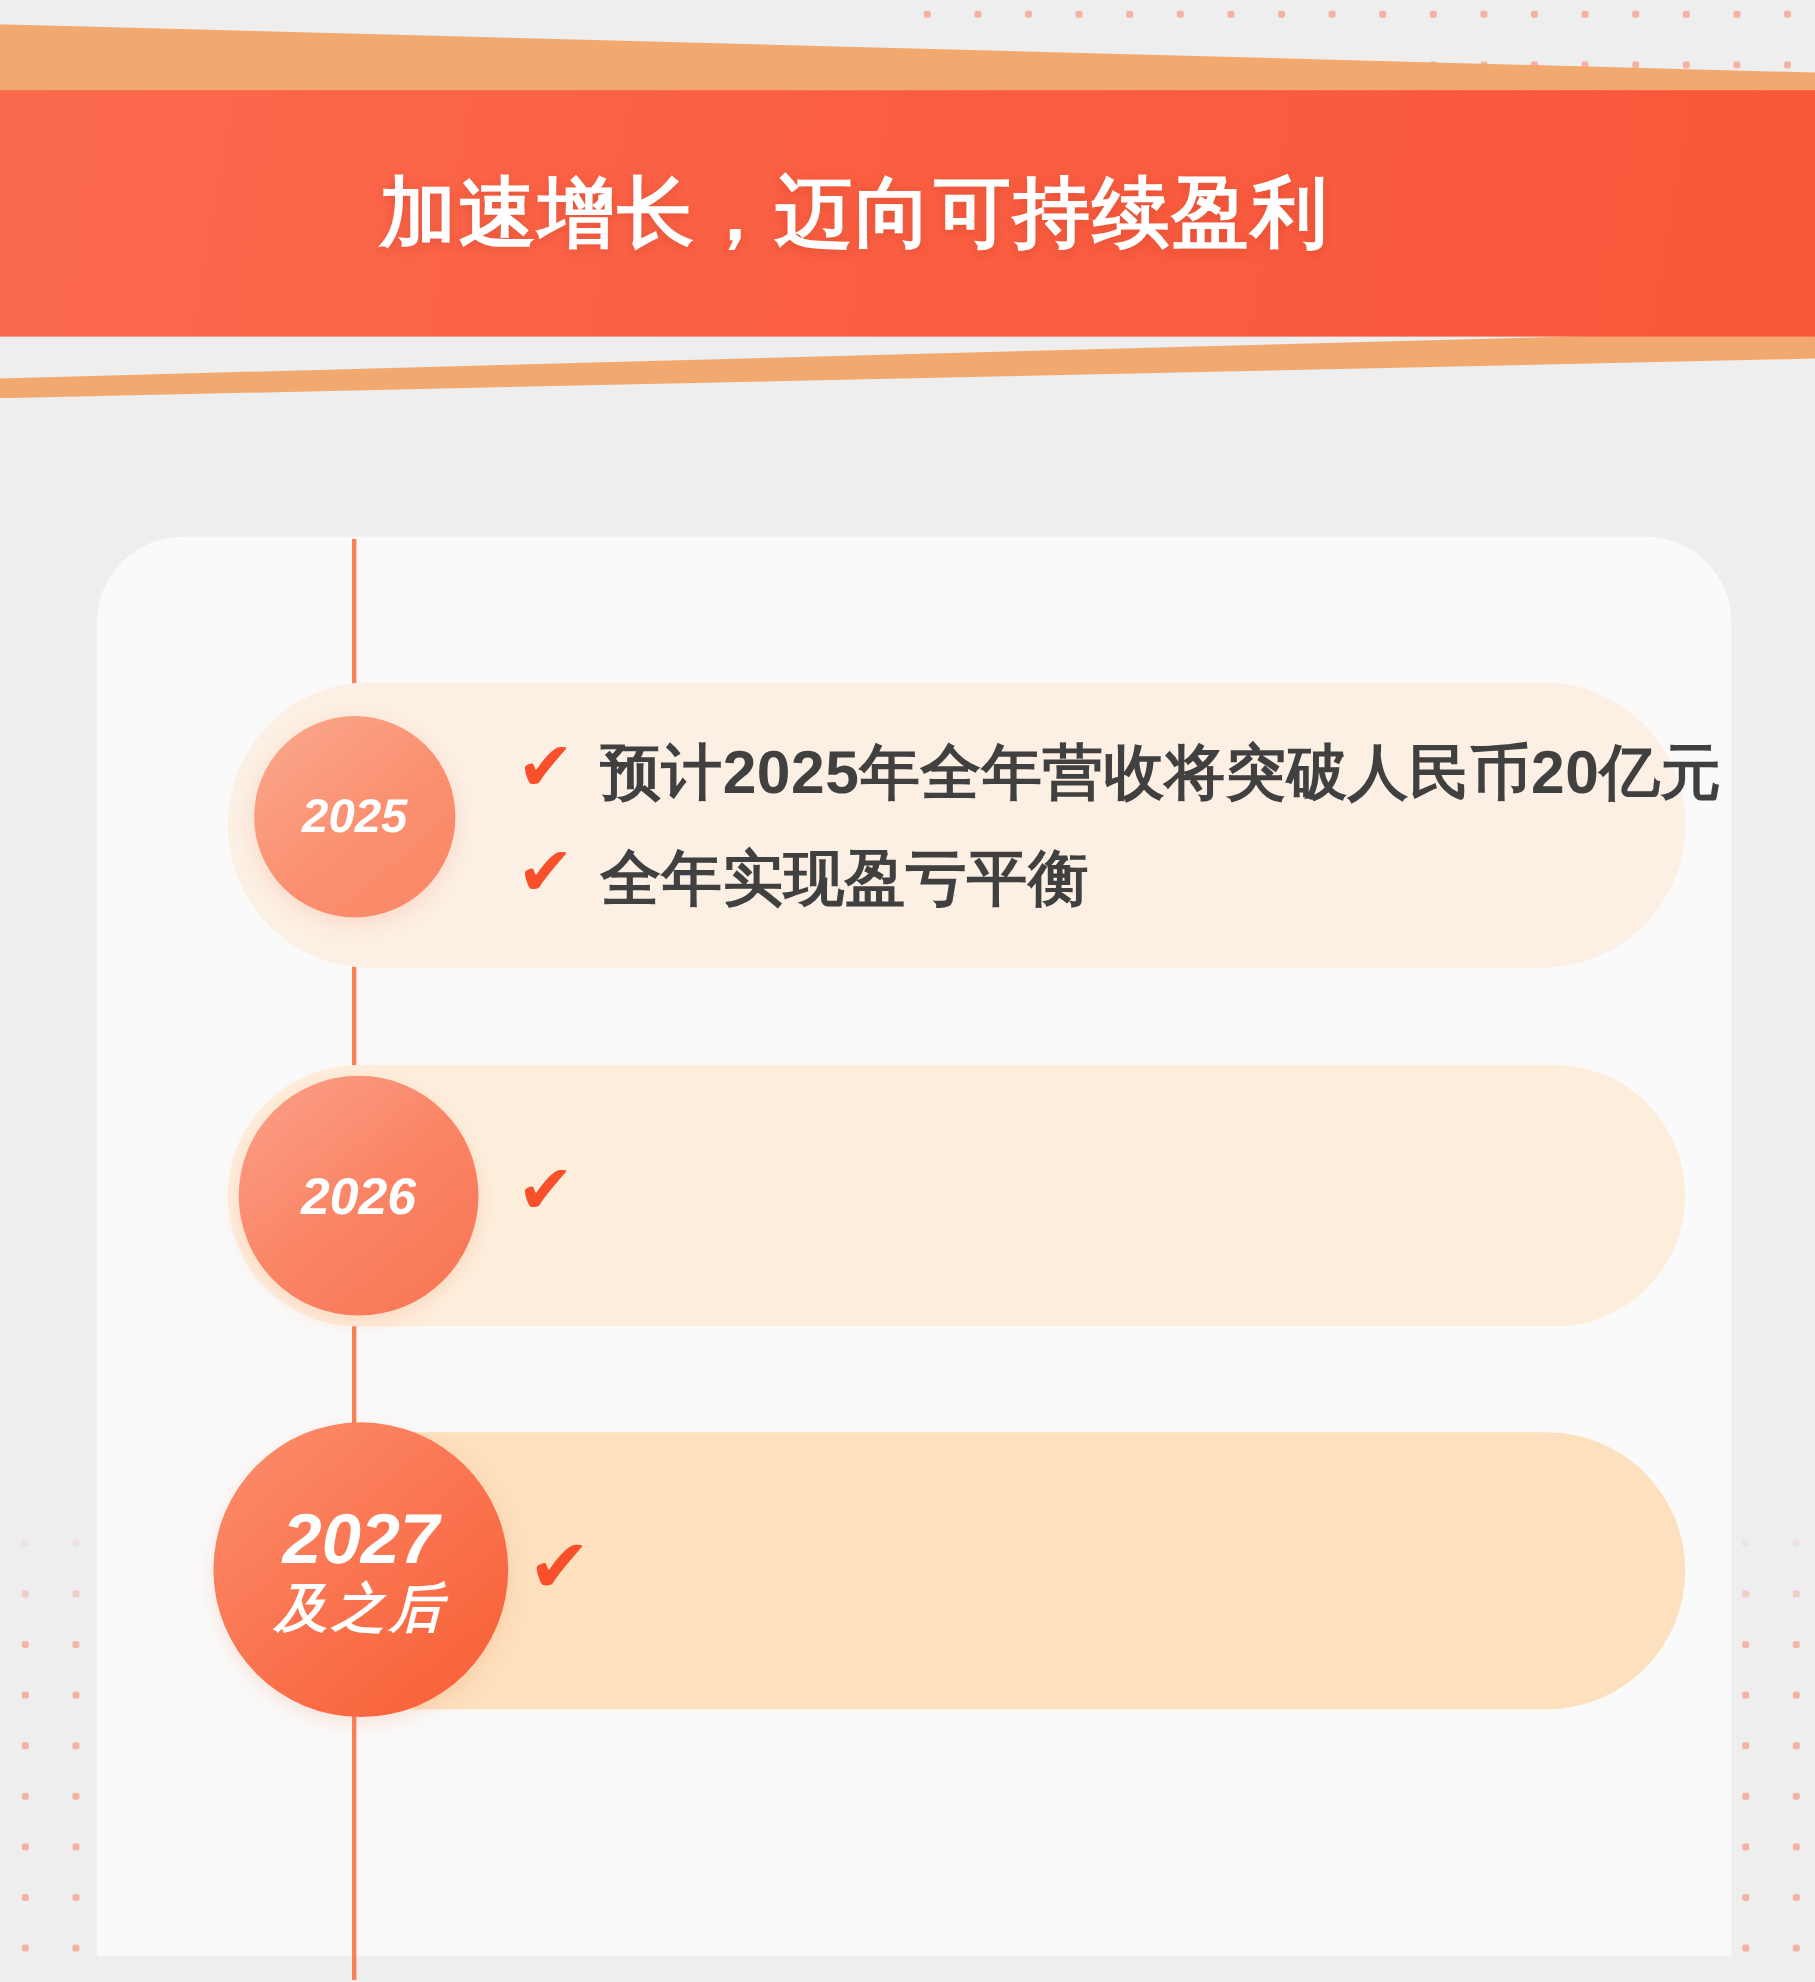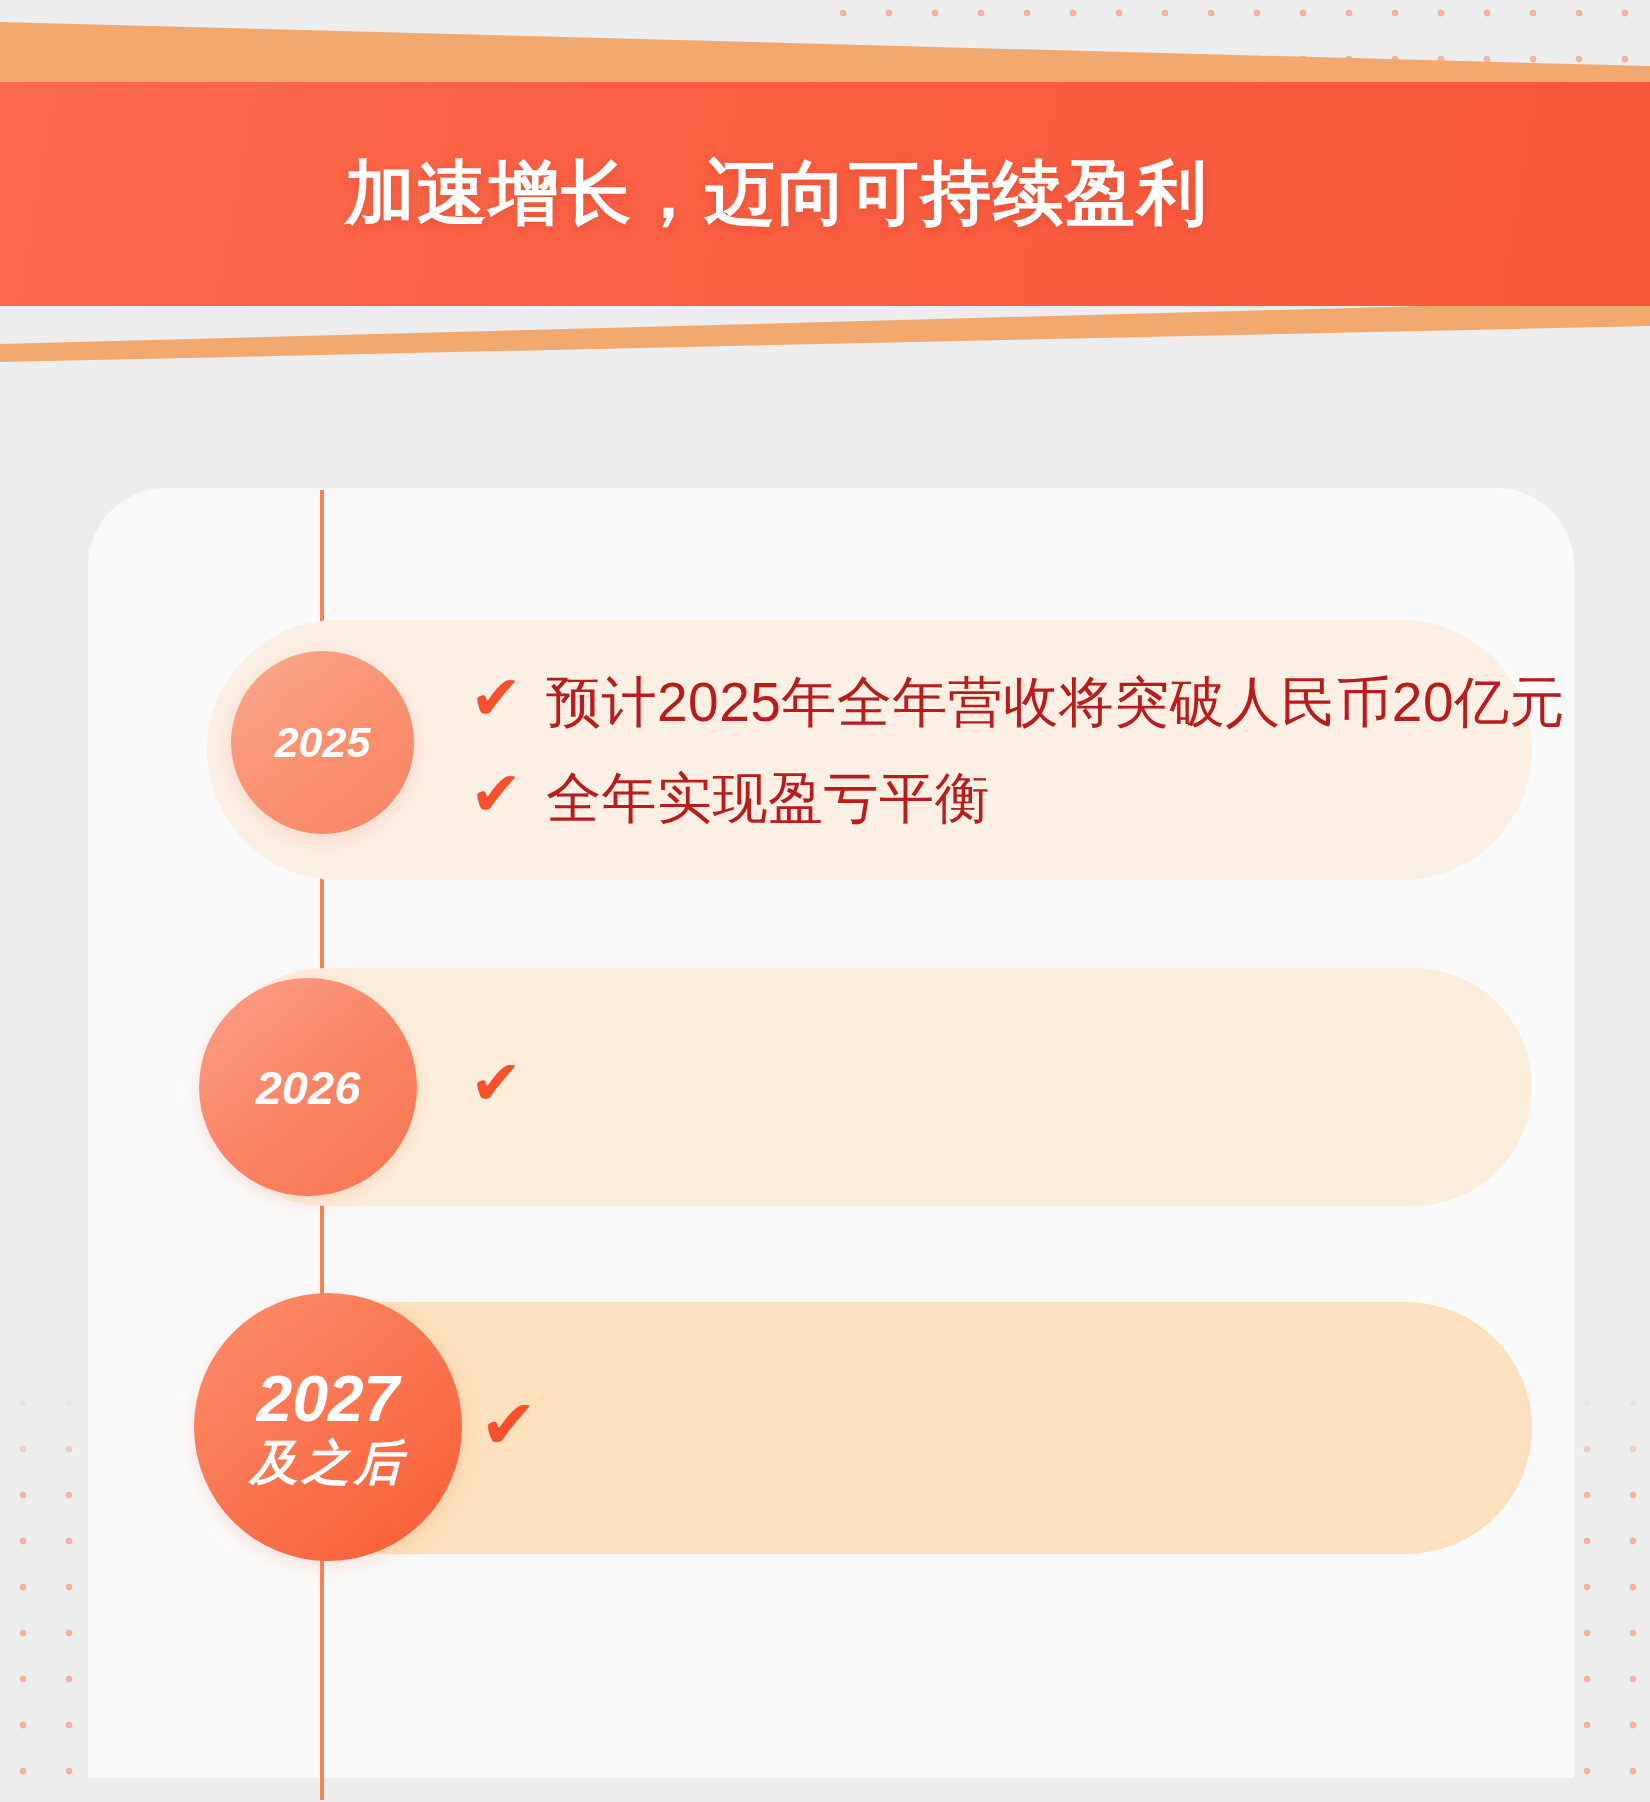--- a/index.html
+++ b/index.html
@@ -72,21 +72,21 @@
     color:#ffffff;font-style:italic;font-weight:bold;
     text-align:center;line-height:1;
     box-shadow:0 6px 18px rgba(243,120,80,.18);
   }
   #circle-2025{
     left:231px;top:651px;width:183px;height:183px;
     background:linear-gradient(140deg,#fba98e 0%,#fa9070 55%,#f98665 100%);
     font-size:43px;
   }
   #circle-2026{
-    left:199px;top:978px;width:218px;height:218px;
+    left:217px;top:978px;width:218px;height:218px;
     background:linear-gradient(140deg,#fba18a 0%,#fa8566 50%,#f87450 100%);
     font-size:47px;
   }
   #circle-2027{
     left:194px;top:1293px;width:268px;height:268px;
     background:linear-gradient(140deg,#fc8f6d 0%,#fa7450 50%,#f75d33 100%);
     font-size:64px;
   }
   #circle-2027 .sub{ font-size:48px; margin-top:8px; letter-spacing:4px; }
 
@@ -100,21 +100,21 @@
 
   .bullet{
     display:flex;align-items:center;gap:24px;
     white-space:nowrap;
   }
   .check{
     color:#f7502a;font-size:62px;font-weight:bold;line-height:1;
     flex:0 0 auto;transform:translateY(-4px);
   }
   .btext{
-    color:#b91c1c;font-size:55px;font-weight:normal;letter-spacing:.5px;
+    color:#404040;font-size:55px;font-weight:bold;letter-spacing:.5px;
     line-height:1;
   }
   #lines-2027 .check{ font-size:68px; }
   #lines-2027 .btext{ font-size:58px; }
   #lines-2026 .btext{ font-size:56px; }
 </style>
 </head>
 <body>
 
 <div class="dots" id="dots-top-right"></div>

